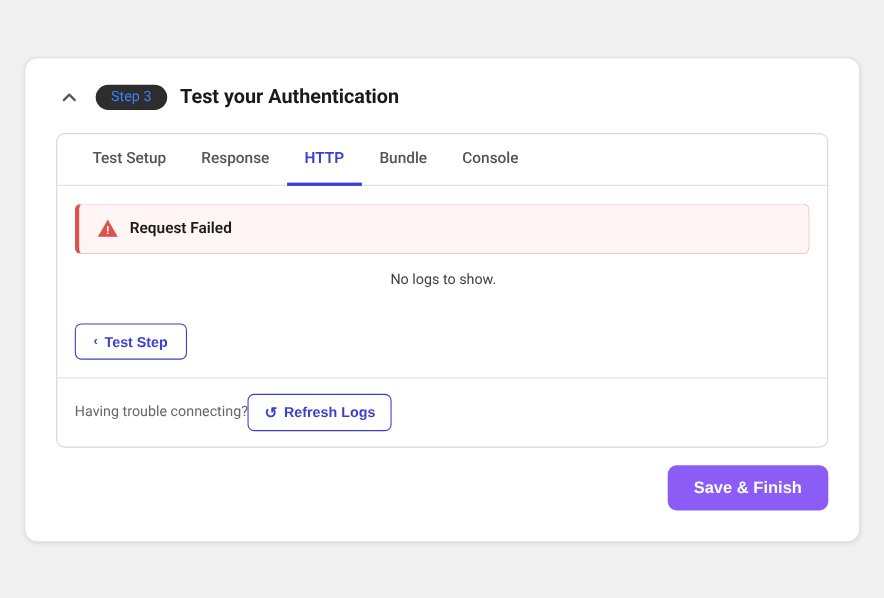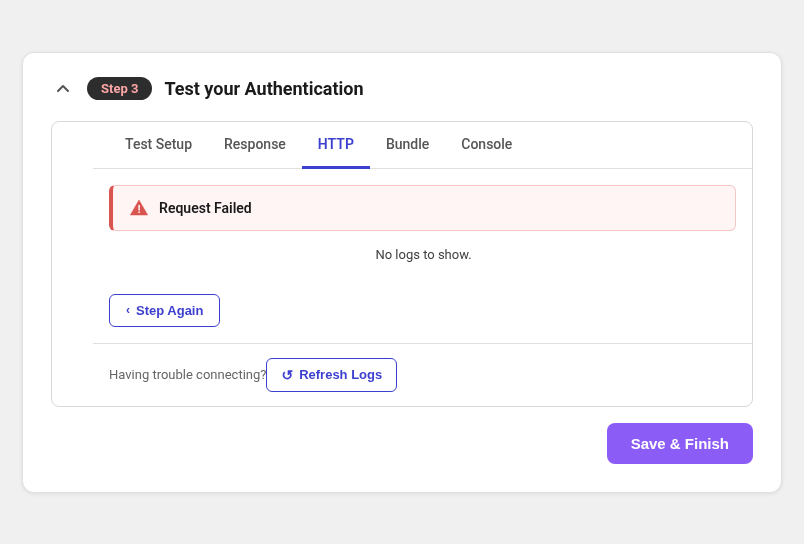--- a/index.html
+++ b/index.html
@@ -38,39 +38,38 @@
       font-size: 16px;
       display: flex;
       align-items: center;
       justify-content: center;
       width: 24px;
       height: 24px;
     }
 
     .step-badge {
       background: #2d2d2d;
-      color: #fca5a5;
+      color: #3b82f6;
       border-radius: 20px;
       padding: 4px 14px;
       font-size: 13px;
-      font-weight: 700;
+      font-weight: 400;
     }
 
     .step-title {
       font-size: 18px;
       font-weight: 700;
       color: #1a1a1a;
     }
 
     .inner-card {
       background: #ffffff;
       border: 1px solid #d8d8d8;
       border-radius: 8px;
       overflow: hidden;
-      padding-left: 41px;
     }
 
     .tabs {
       display: flex;
       border-bottom: 1px solid #e0e0e0;
       padding: 0 16px;
     }
 
     .tab {
       padding: 14px 16px;
@@ -234,21 +233,21 @@
         </svg>
         <span class="request-failed-text">Request Failed</span>
       </div>
 
       
       <div class="no-logs-text">No logs to show.</div>
 
       
       <button class="test-again-btn">
         <span class="chevron-left">‹</span>
-        <span>Step Again</span>
+        <span>Test Step</span>
       </button>
     </div>
 
     <div class="bottom-bar">
       <span class="trouble-text">Having trouble connecting?</span>
       <button class="refresh-logs-btn">
         <span class="refresh-icon">↺</span>
         <span>Refresh Logs</span>
       </button>
     </div>

